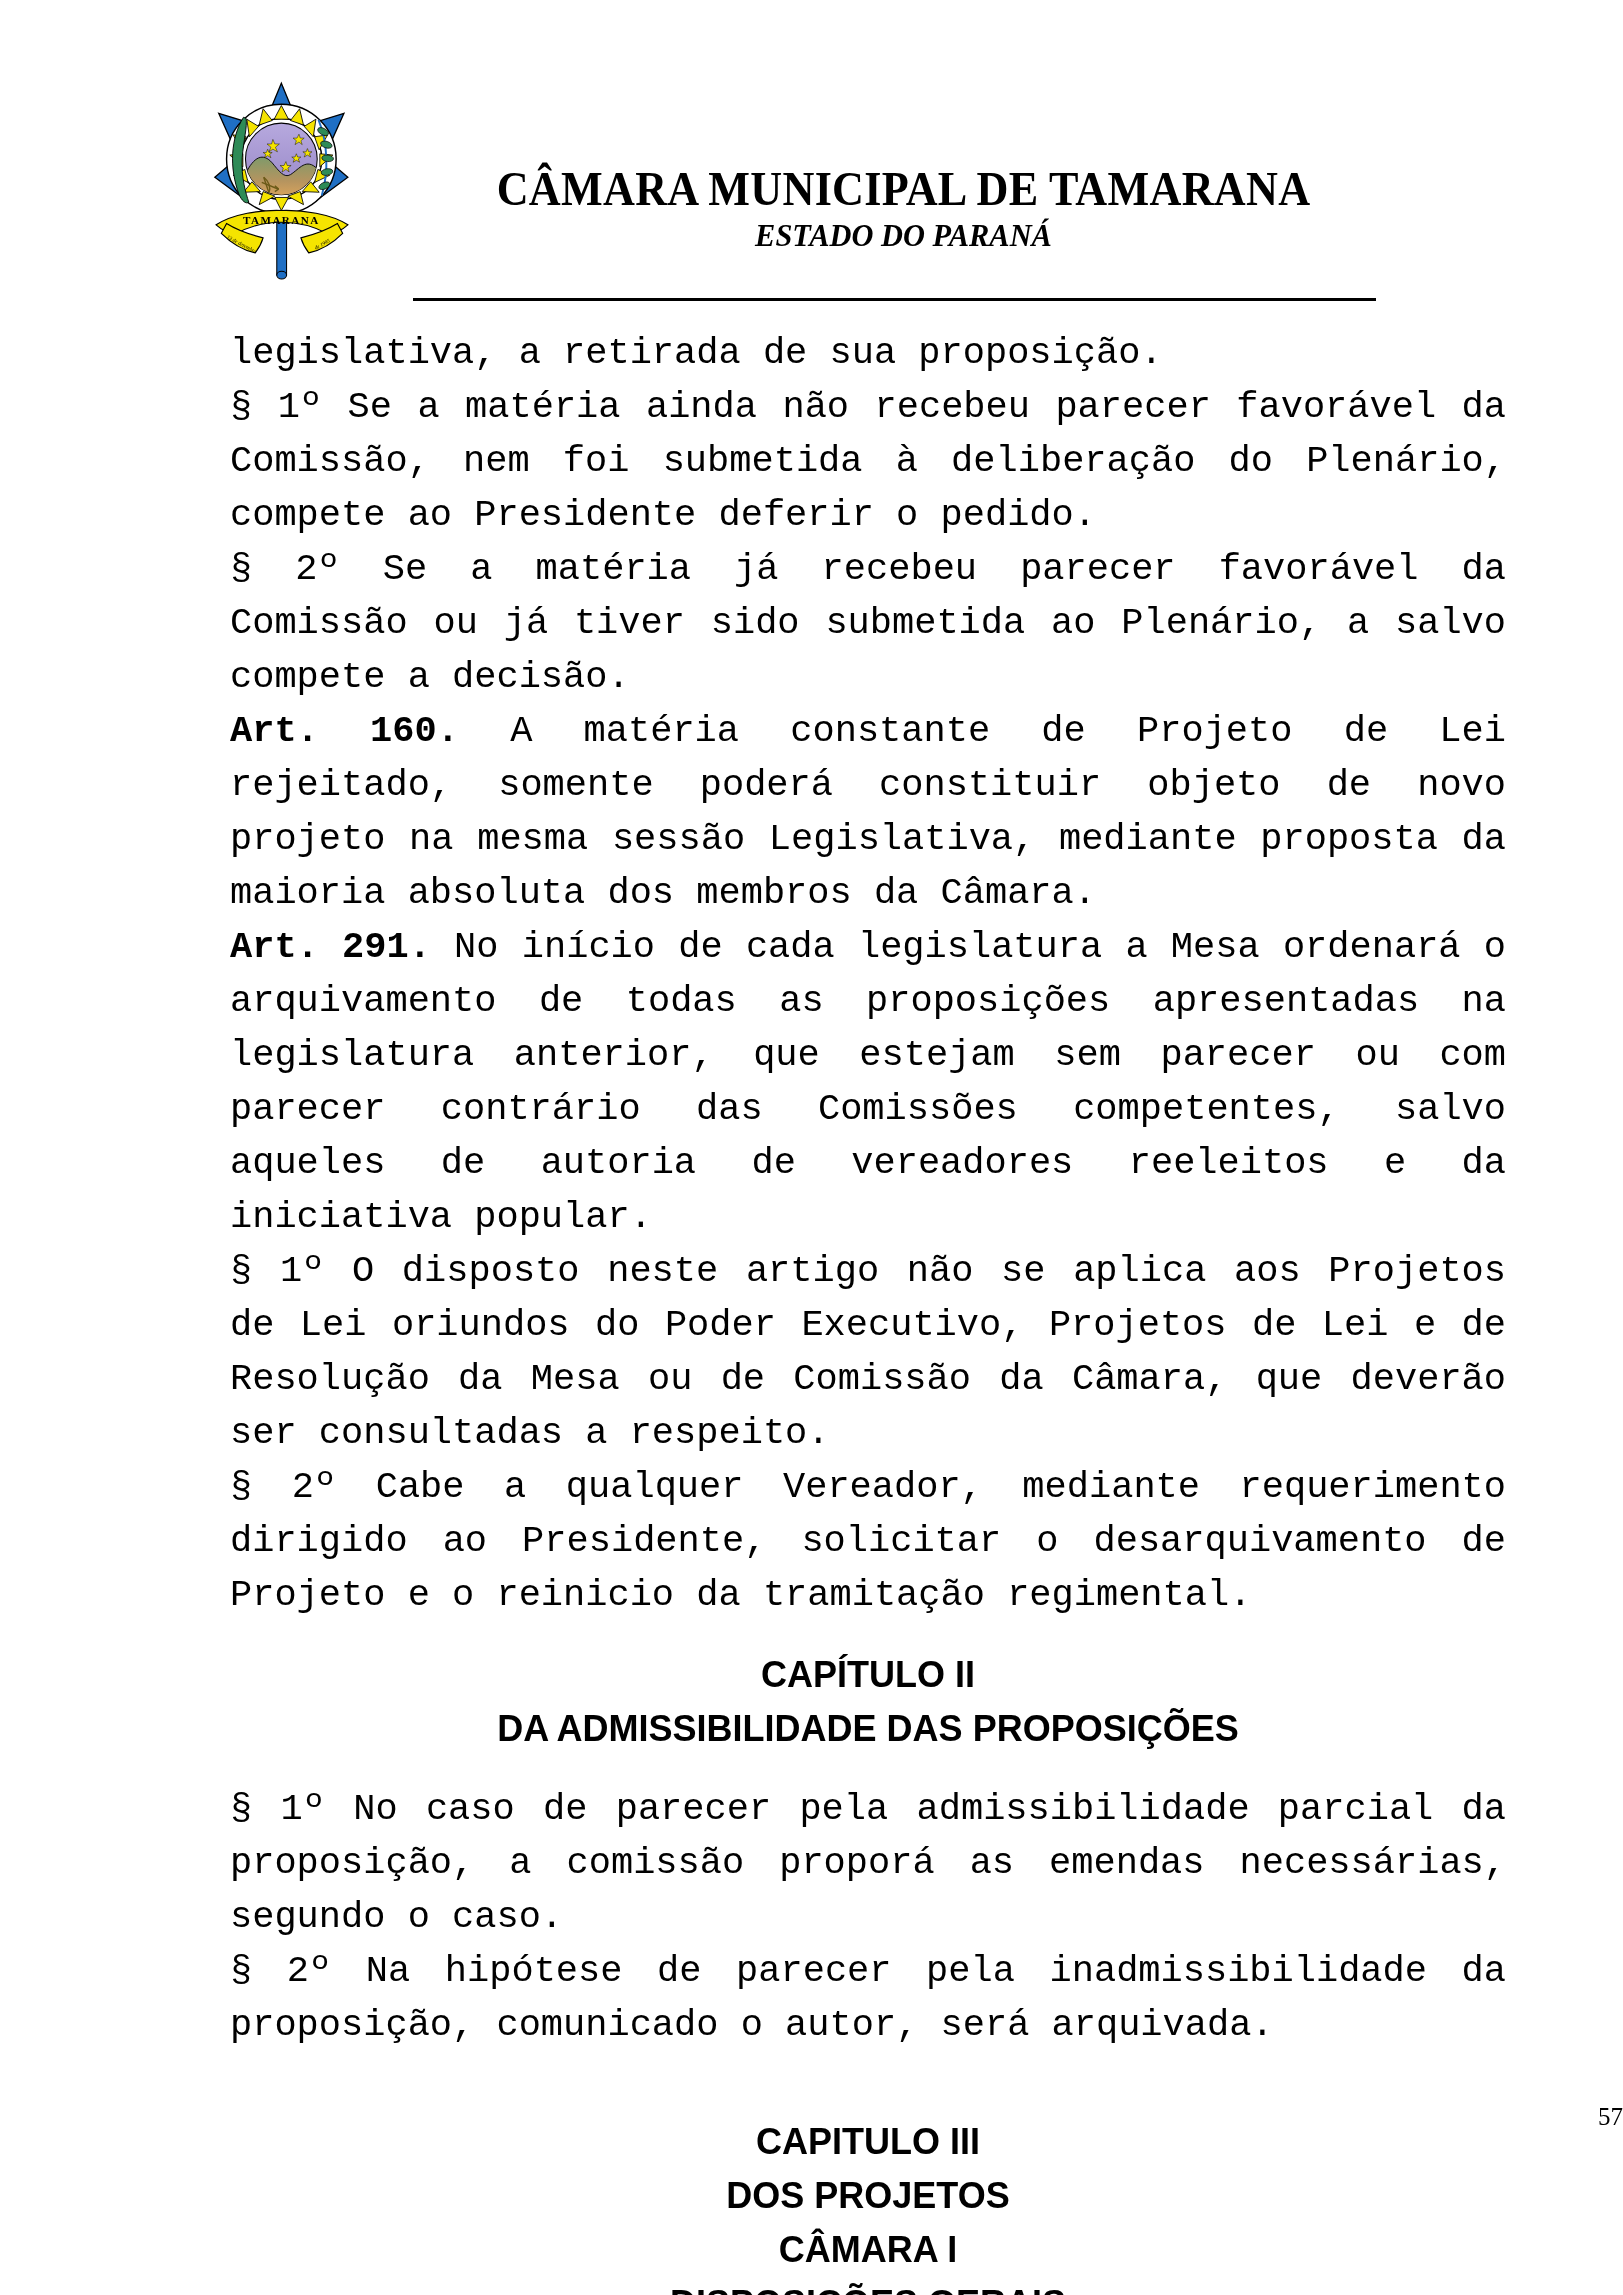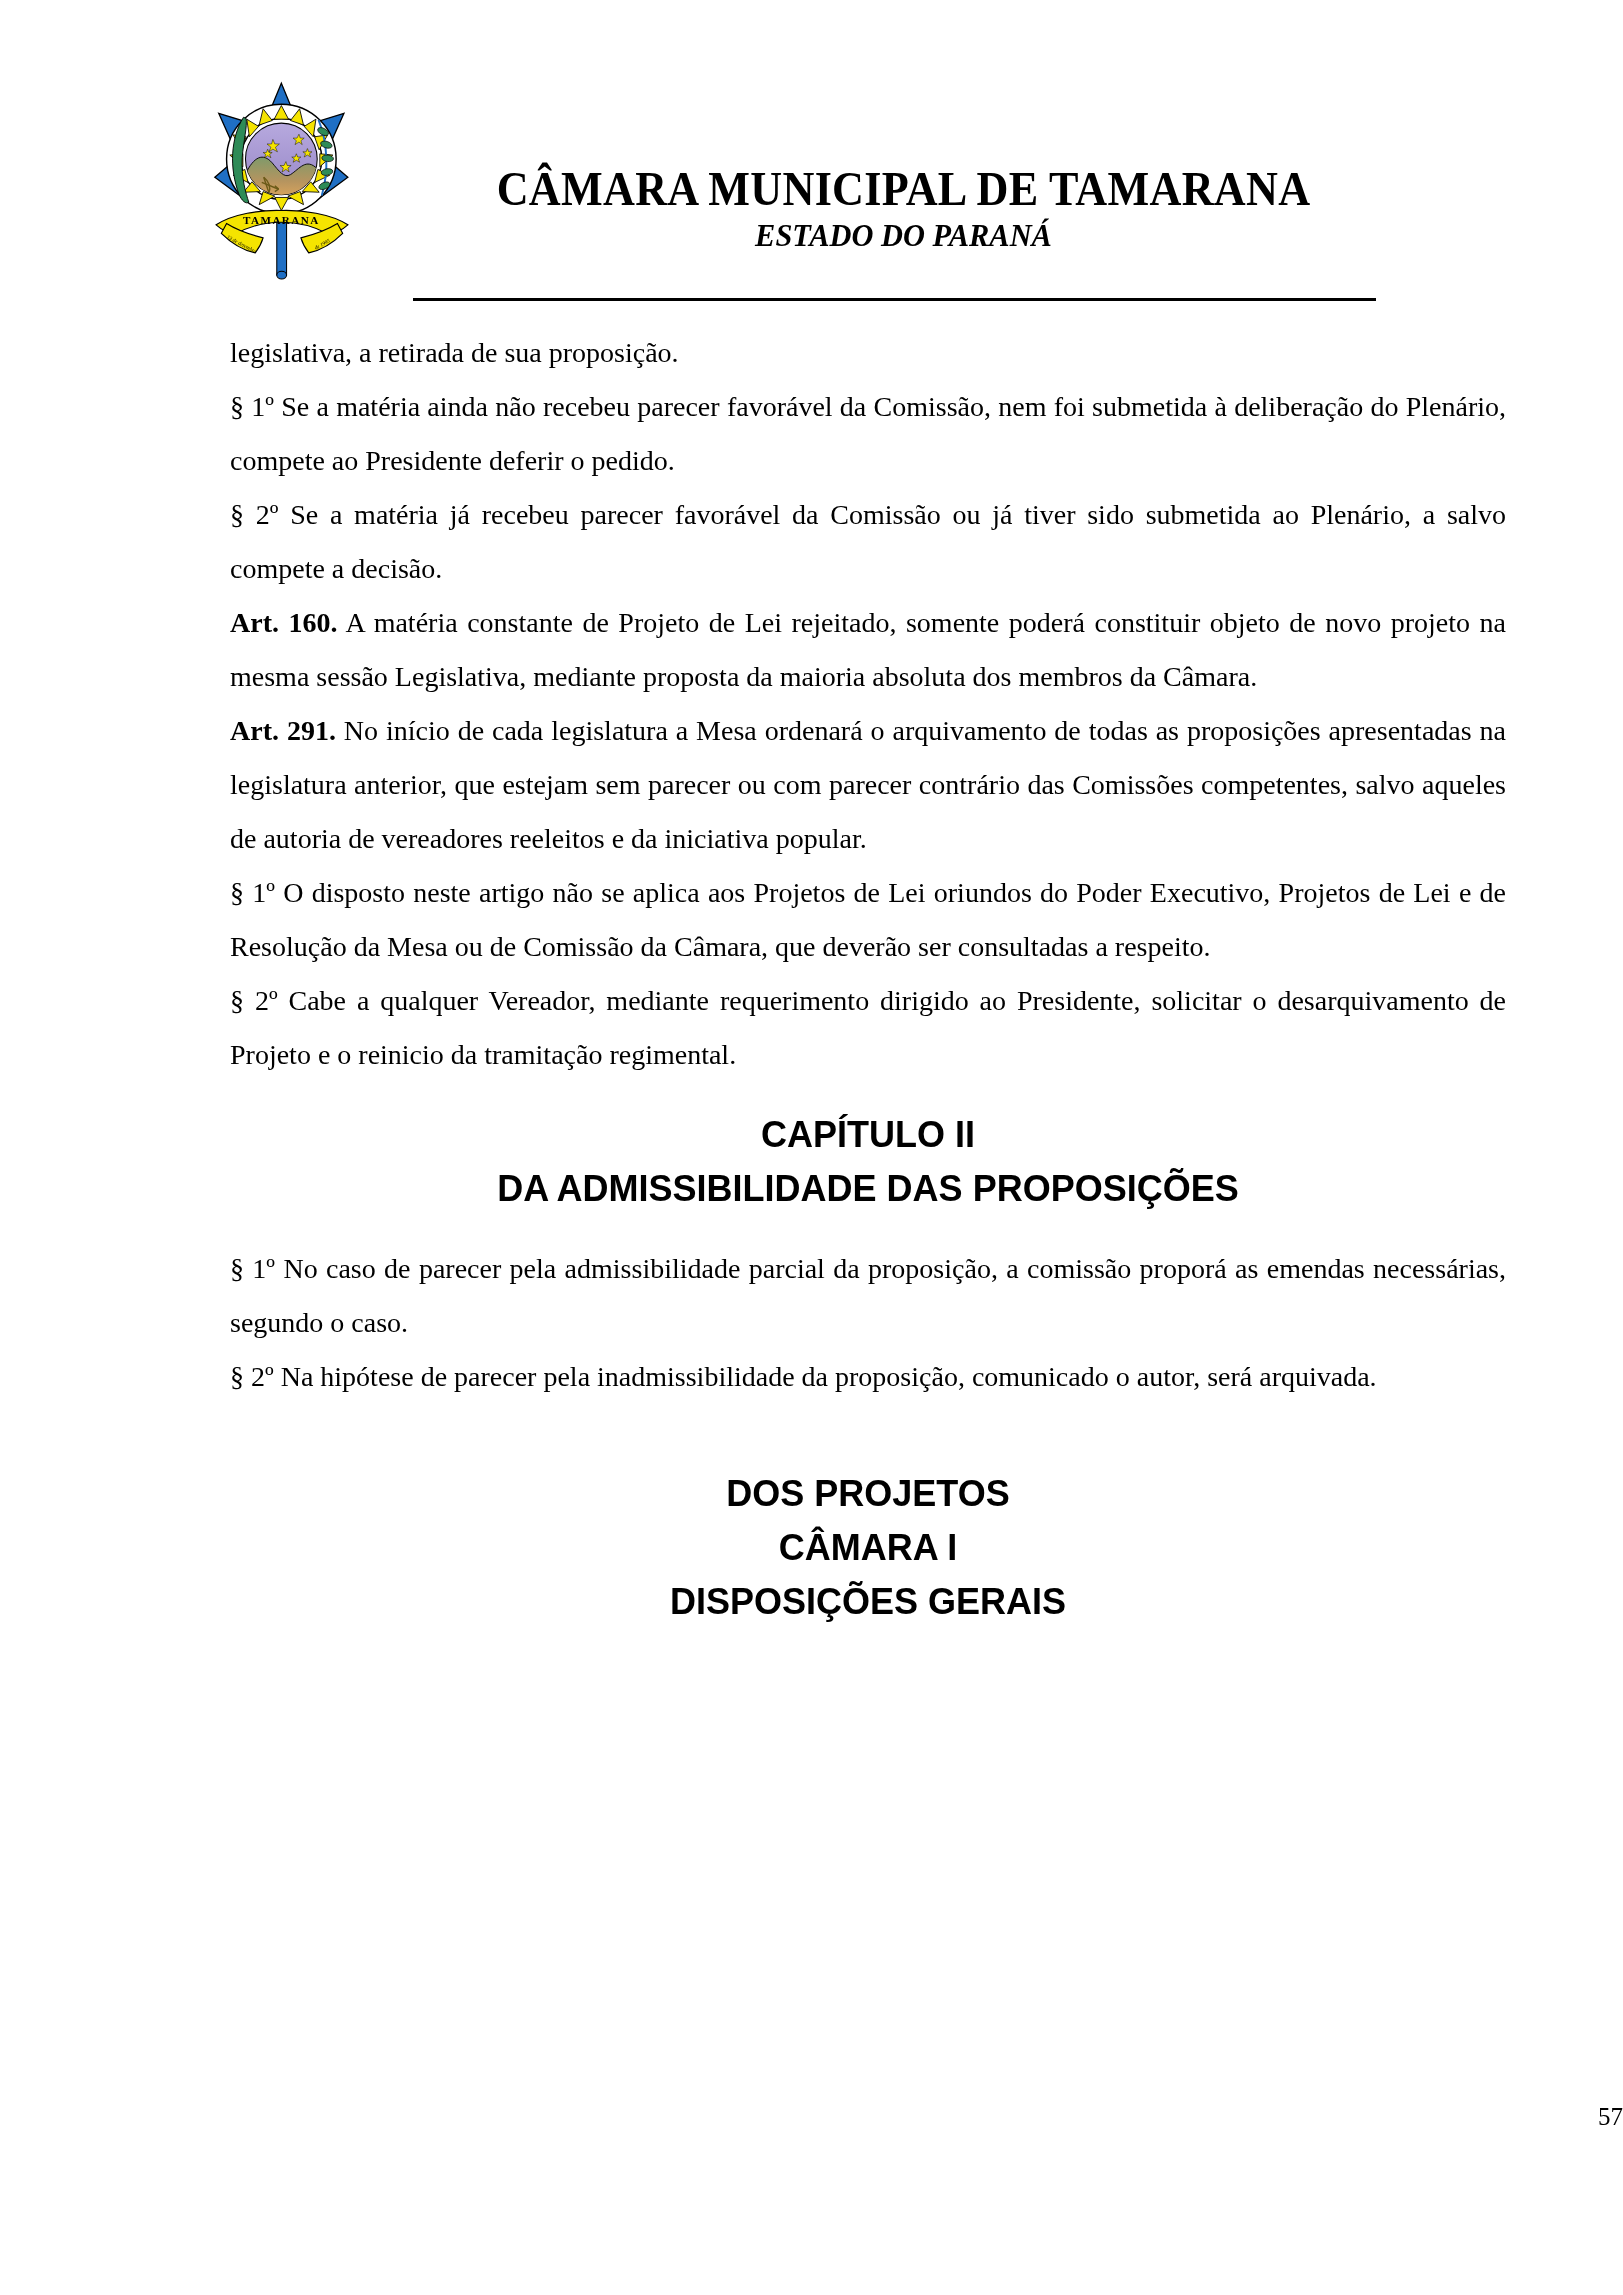--- a/index.html
+++ b/index.html
@@ -79,25 +79,25 @@
 
   
   .content {
     position: absolute;
     left: 230px;
     top: 326px;
     width: 1276px;
   }
   p.para {
     margin: 0 0 0 0;
-    font-size: 28px;
+    font-size: 37px;
     line-height: 54px;
     text-align: justify;
     text-justify: inter-word;
-    font-family: Liberation Serif, serif;
+    font-family: Liberation Mono, monospace;
     -webkit-hyphens: none;
     hyphens: none;
   }
   p.nojust {
     text-align: left;
   }
   .b {
     font-weight: bold;
   }
 
@@ -291,20 +291,21 @@
       <span>§ 1º No caso de parecer pela admissibilidade parcial da proposição, a comissão proporá as emendas necessárias, segundo o caso.</span>
     </p>
 
     <p class="para">
       <span>§ 2º Na hipótese de parecer pela inadmissibilidade da proposição, comunicado o autor, será arquivada.</span>
     </p>
 
     <div class="spacer-large"></div>
 
     <div class="heading-block">
+      <p class="heading">CAPITULO III</p>
       <p class="heading">DOS PROJETOS</p>
       <p class="heading">CÂMARA I</p>
       <p class="heading">DISPOSIÇÕES GERAIS</p>
     </div>
 
   </div>
 
   <div class="footer">
     <span class="page-number">57</span>
   </div>

